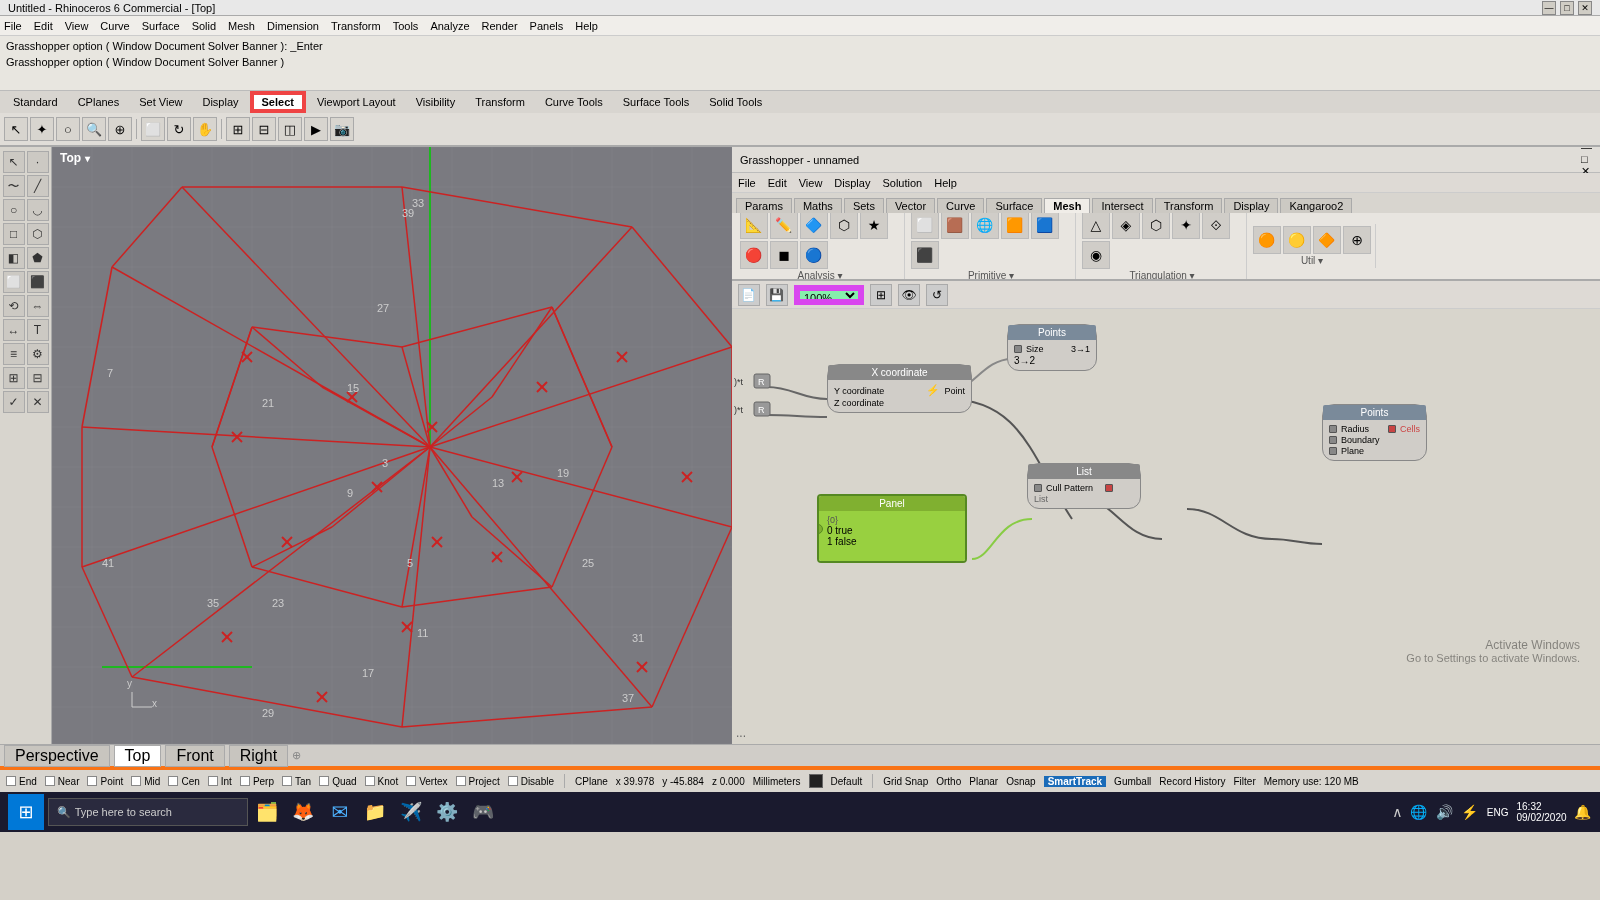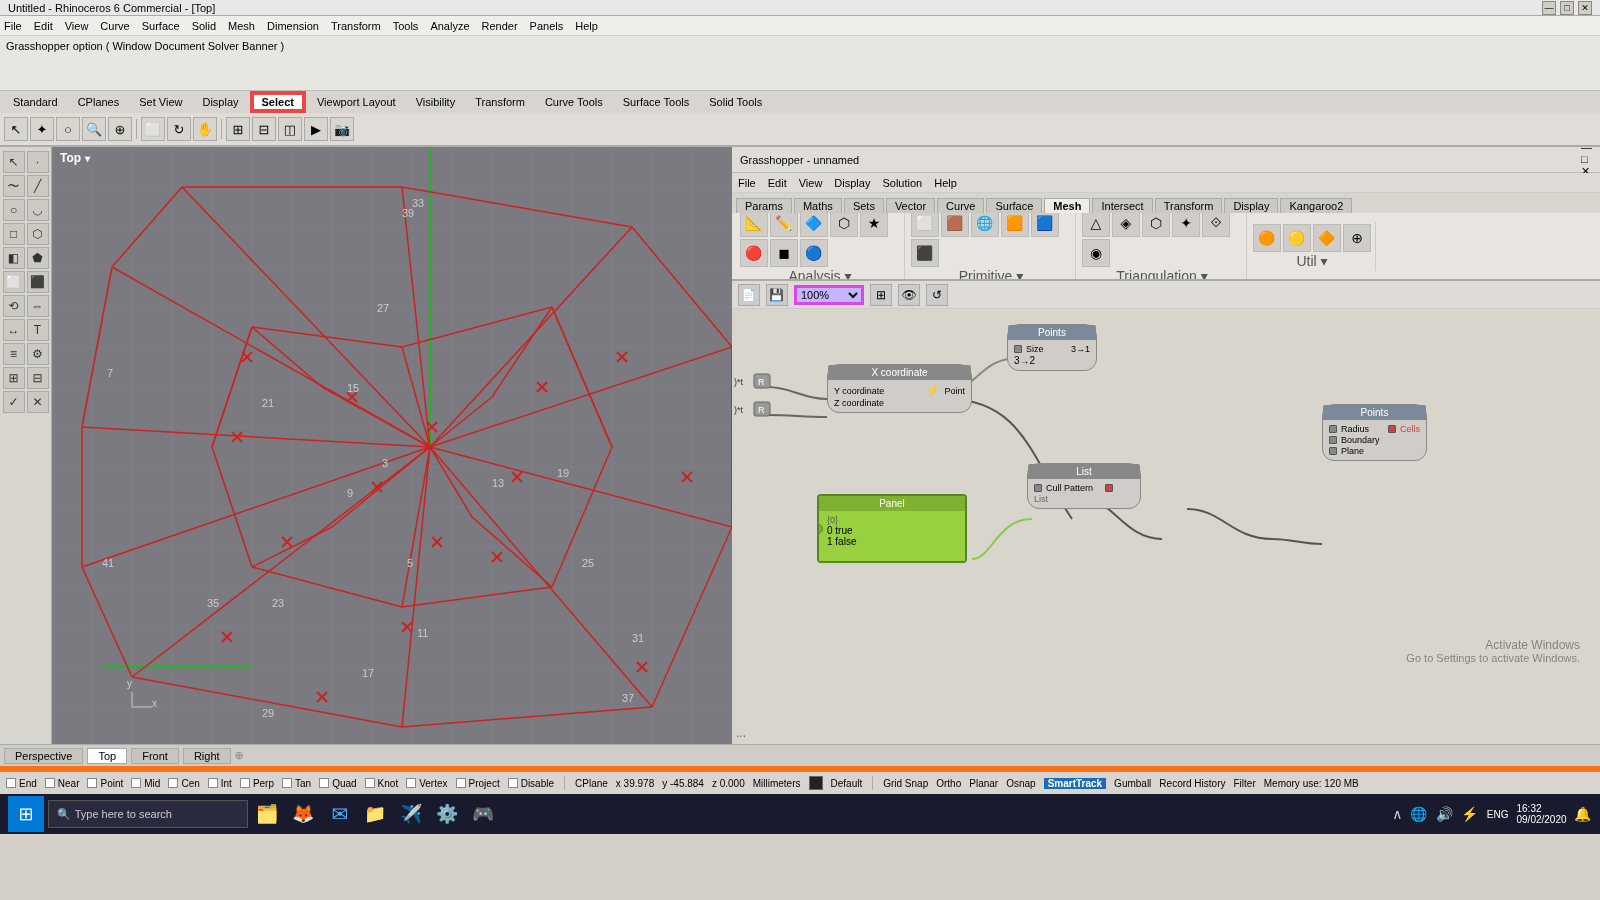--- a/index.html
+++ b/index.html
@@ -233,21 +233,21 @@
       height: 28px;
       background: #d0cdc8;
       border: 1px solid #bbb;
       display: flex;
       align-items: center;
       justify-content: center;
       font-size: 14px;
       cursor: pointer;
     }
     .gh-ribbon-label {
-      font-size: 14px;
+      font-size: 10px;
       color: #555;
       margin-top: 1px;
     }
     
     
     #gh-toolbar {
       height: 28px;
       background: #dedad5;
       border-bottom: 1px solid #ccc;
       display: flex;
@@ -263,22 +263,22 @@
       display: flex;
       align-items: center;
       justify-content: center;
       font-size: 12px;
       cursor: pointer;
     }
     #gh-zoom-select {
       width: 70px;
       height: 20px;
       font-size: 11px;
-      background: #c4b5fd;
-      border: 3px solid #d946ef;
+      background: #86efac;
+      border: 6px solid #d946ef;
     }
     
     
     #gh-canvas {
       flex: 1;
       background: #d8d5cc;
       position: relative;
       overflow: hidden;
     }
     
@@ -344,33 +344,33 @@
       height: 22px;
       background: #d0cdc8;
       border-top: 1px solid #aaa;
       display: flex;
       align-items: center;
       padding: 0 4px;
       gap: 4px;
     }
     .vp-tab {
       padding: 1px 10px;
-      font-size: 11px;
+      font-size: 16px;
       cursor: pointer;
       background: #c8c5bf;
       border: 1px solid #aaa;
     }
     .vp-tab.active { background: #fff; }
     .vp-tab-sep { color: #888; }
     
     
     #status-bar {
       height: 22px;
       background: #d8d5cf;
-      border-top: 6px solid #f97316;
+      border-top: 4px solid #f97316;
       display: flex;
       align-items: center;
       padding: 11px 6px;
       gap: 8px;
       font-size: 10px;
     }
     .sb-item { display: flex; align-items: center; gap: 3px; }
     .sb-check { width: 10px; height: 10px; border: 1px solid #888; background: #fff; display: inline-block; }
     .sb-sep { width: 1px; height: 14px; background: #aaa; margin: 0 2px; }
     .sb-highlight { background: #1a6bb8; color: #fff; padding: 0 4px; font-weight: bold; }
@@ -469,20 +469,21 @@
   <span>Dimension</span>
   <span>Transform</span>
   <span>Tools</span>
   <span>Analyze</span>
   <span>Render</span>
   <span>Panels</span>
   <span>Help</span>
 </div>
 
 <div id="command-area">
+  <div>Grasshopper option ( Window  Document  Solver  Banner ): _Enter</div>
   <div>Grasshopper option ( Window  Document  Solver  Banner )</div>
 </div>
 
 <div id="toolbar-area">
   <div id="toolbar-tabs">
     <span>Standard</span>
     <span>CPlanes</span>
     <span>Set View</span>
     <span>Display</span>
     <span class="active">Select</span>

